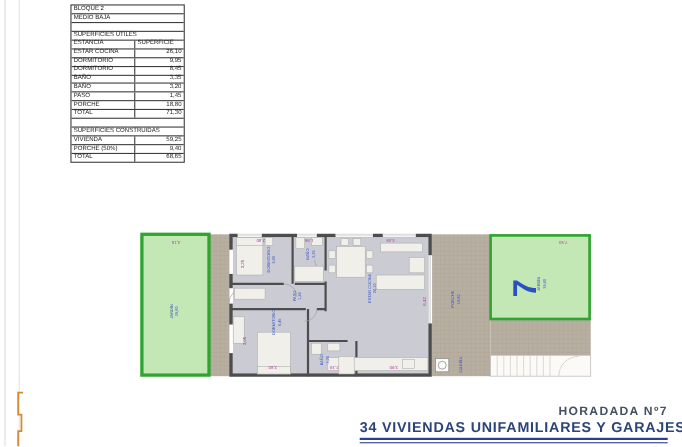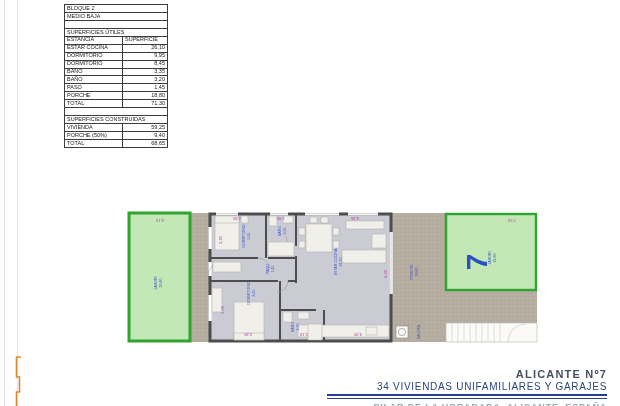--- a/index.html
+++ b/index.html
@@ -21,21 +21,21 @@
   .t-row .c-label{flex:0 0 55px;padding-left:2px;border-right:1px solid #3c3c3c;height:100%;display:flex;align-items:center;}
   .t-row .c-value{flex:1;padding-right:2px;text-align:right;justify-content:flex-end;height:100%;display:flex;align-items:center;}
   .t-row.span .c-label{border-right:none;flex:1;}
   .t-row .c-value.left{justify-content:flex-start;text-align:left;padding-left:2px;}
 
   
   .title-block{
     position:absolute;right:13px;top:368px;width:280px;text-align:right;
   }
   .tb-line1{font-size:11px;font-weight:bold;color:#465062;letter-spacing:1.2px;white-space:nowrap;}
-  .tb-line2{font-size:10px;font-weight:normal;color:#2b4479;letter-spacing:0.7px;margin-top:1px;white-space:nowrap;}
+  .tb-line2{font-size:13px;font-weight:bold;color:#2b4479;letter-spacing:0.7px;margin-top:1px;white-space:nowrap;}
   .tb-rule{margin-top:2px;height:2px;border-top:2px solid #2a3f8f;border-bottom:1px solid #2a3f8f;}
   .tb-line3{font-size:9px;font-weight:bold;color:#9ba4b6;letter-spacing:0.8px;margin-top:3px;white-space:nowrap;}
 </style>
 </head>
 <body>
 
 <div class="sheet">
 
   <svg class="plan-svg" width="620" height="406" viewBox="0 0 620 406" font-family="Liberation Sans, sans-serif">
     <defs>
@@ -254,19 +254,19 @@
         <div class="c-label">PORCHE (50%)</div>
         <div class="c-value">9,40</div>
       </div>
     <div class="t-row">
         <div class="c-label">TOTAL</div>
         <div class="c-value">68,65</div>
       </div>
   </div>
 
   <div class="title-block">
-    <div class="tb-line1">ALICANTE Nº7</div>
+    <div class="tb-line1">HORADADA Nº7</div>
     <div class="tb-line2">34 VIVIENDAS UNIFAMILIARES Y GARAJES</div>
     <div class="tb-rule"></div>
     <div class="tb-line3">PILAR DE LA HORADADA, ALICANTE, ESPAÑA</div>
   </div>
 
 </div>
 
 </body></html>

